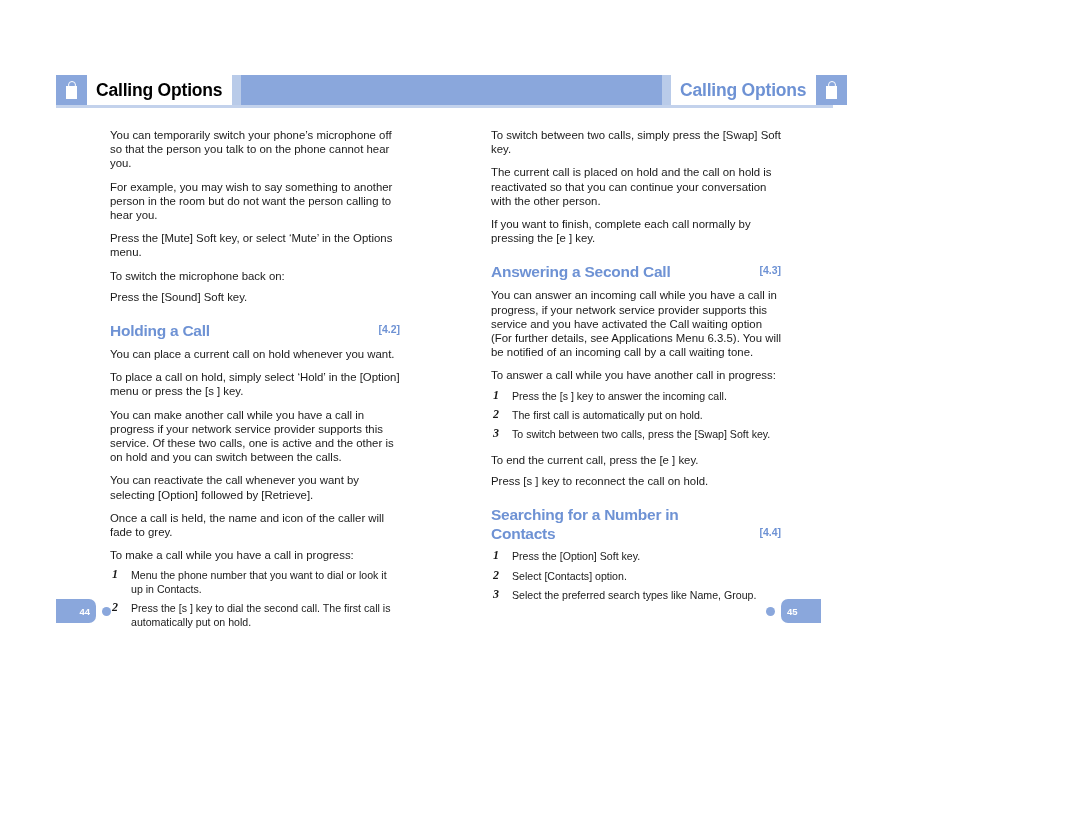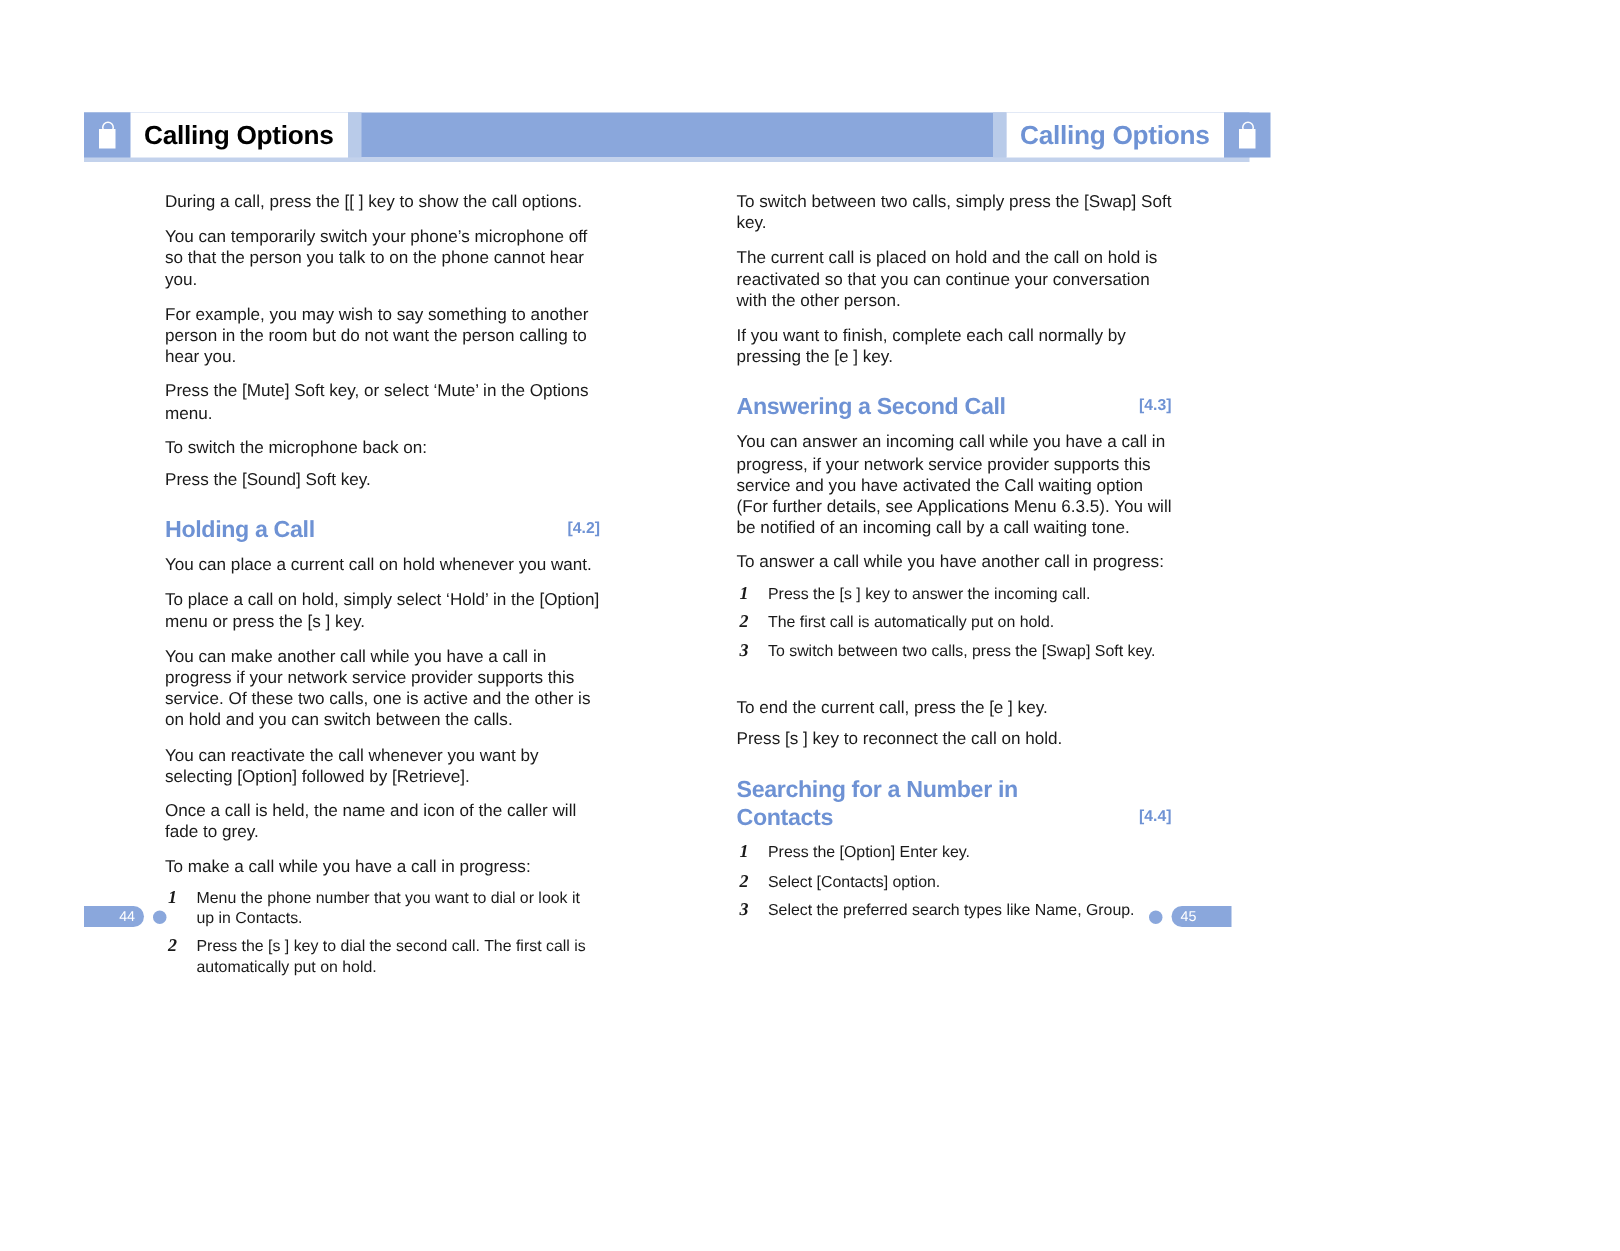--- a/index.html
+++ b/index.html
@@ -191,22 +191,22 @@
     display: flex;
     align-items: center;
   }
   .footer-left  { left: 56px; }
   .footer-right { left: 766px; }
 
   .pagepill {
     background: #8aa7dc;
     color: #ffffff;
     font-size: 9.5px;
-    font-weight: normal;
-    height: 14px;
+    font-weight: bold;
+    height: 24px;
     min-width: 40px;
     display: flex;
     align-items: center;
     justify-content: center;
     padding: 0 6px;
     box-sizing: border-box;
     text-align: center;
   }
   .pagepill.l { border-radius: 0 7px 7px 0; justify-content: flex-end; }
   .pagepill.r { border-radius: 7px 0 0 7px; justify-content: flex-start; }
@@ -246,21 +246,20 @@
       <span class="handset">
         <span class="ring"></span>
         <span class="neck"></span>
         <span class="body"></span>
       </span>
     </div>
   </div>
 
   <div class="col col-left">
 
-    <p class="body">During a call, press the [[   ] key to show the call options.</p>
 
     <p class="body">You can temporarily switch your phone’s microphone off so that the person you talk to on the phone cannot hear you.</p>
     <p class="body">For example, you may wish to say something to another person in the room but do not want the person calling to hear you.</p>
     <p class="body">Press the [Mute] Soft key, or select ‘Mute’ in the Options menu.</p>
     <p class="body tight">To switch the microphone back on:</p>
     <p class="body">Press the [Sound] Soft key.</p>
 
     <div class="heading">
       <span class="htext">Holding a Call</span>
       <span class="secnum">[4.2]</span>
@@ -305,32 +304,32 @@
       <li>
         <span class="num">2</span>
         <span>The first call is automatically put on hold.</span>
       </li>
       <li>
         <span class="num">3</span>
         <span>To switch between two calls, press the [Swap] Soft key.</span>
       </li>
     </ol>
 
-    <p class="body tight" style="margin-top:23px">To end the current call, press the [e   ] key.</p>
+    <p class="body tight" style="margin-top:11px">To end the current call, press the [e   ] key.</p>
     <p class="body">Press [s   ] key to reconnect the call on hold.</p>
 
     <div class="heading">
       <span class="htext">Searching for a Number in Contacts</span>
       <span class="secnum">[4.4]</span>
     </div>
 
     <ol class="steps">
       <li>
         <span class="num">1</span>
-        <span>Press the [Option] Enter key.</span>
+        <span>Press the [Option] Soft key.</span>
       </li>
       <li>
         <span class="num">2</span>
         <span>Select [Contacts] option.</span>
       </li>
       <li>
         <span class="num">3</span>
         <span>Select the preferred search types like Name, Group.</span>
       </li>
     </ol>

